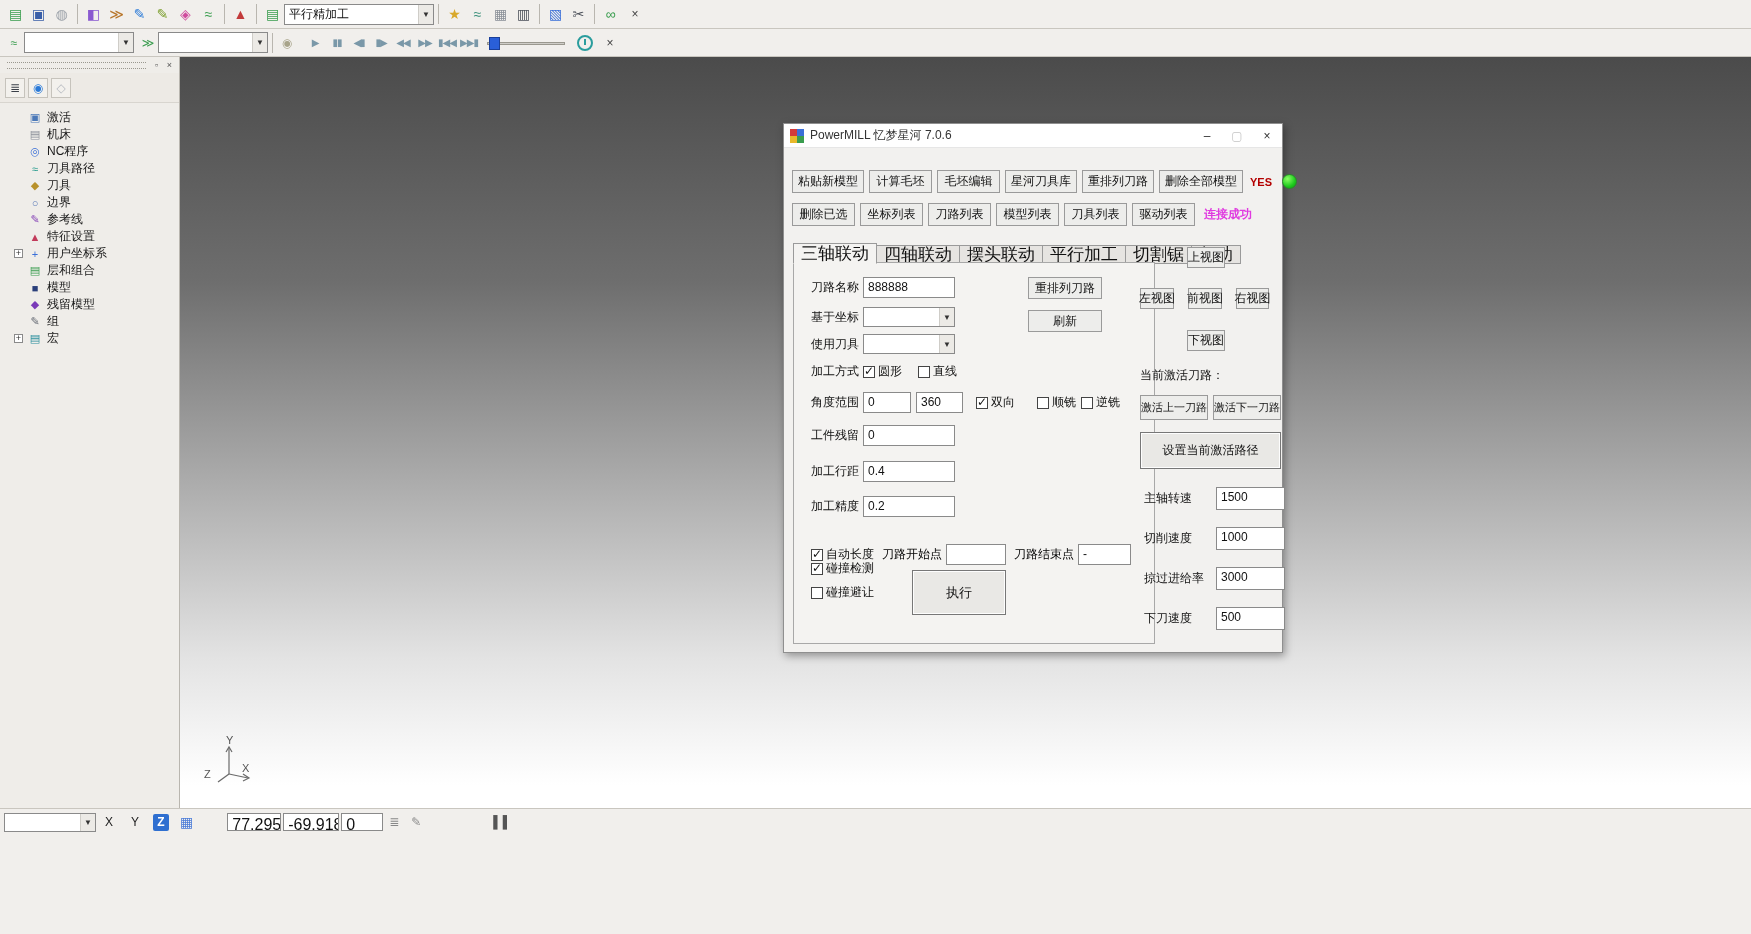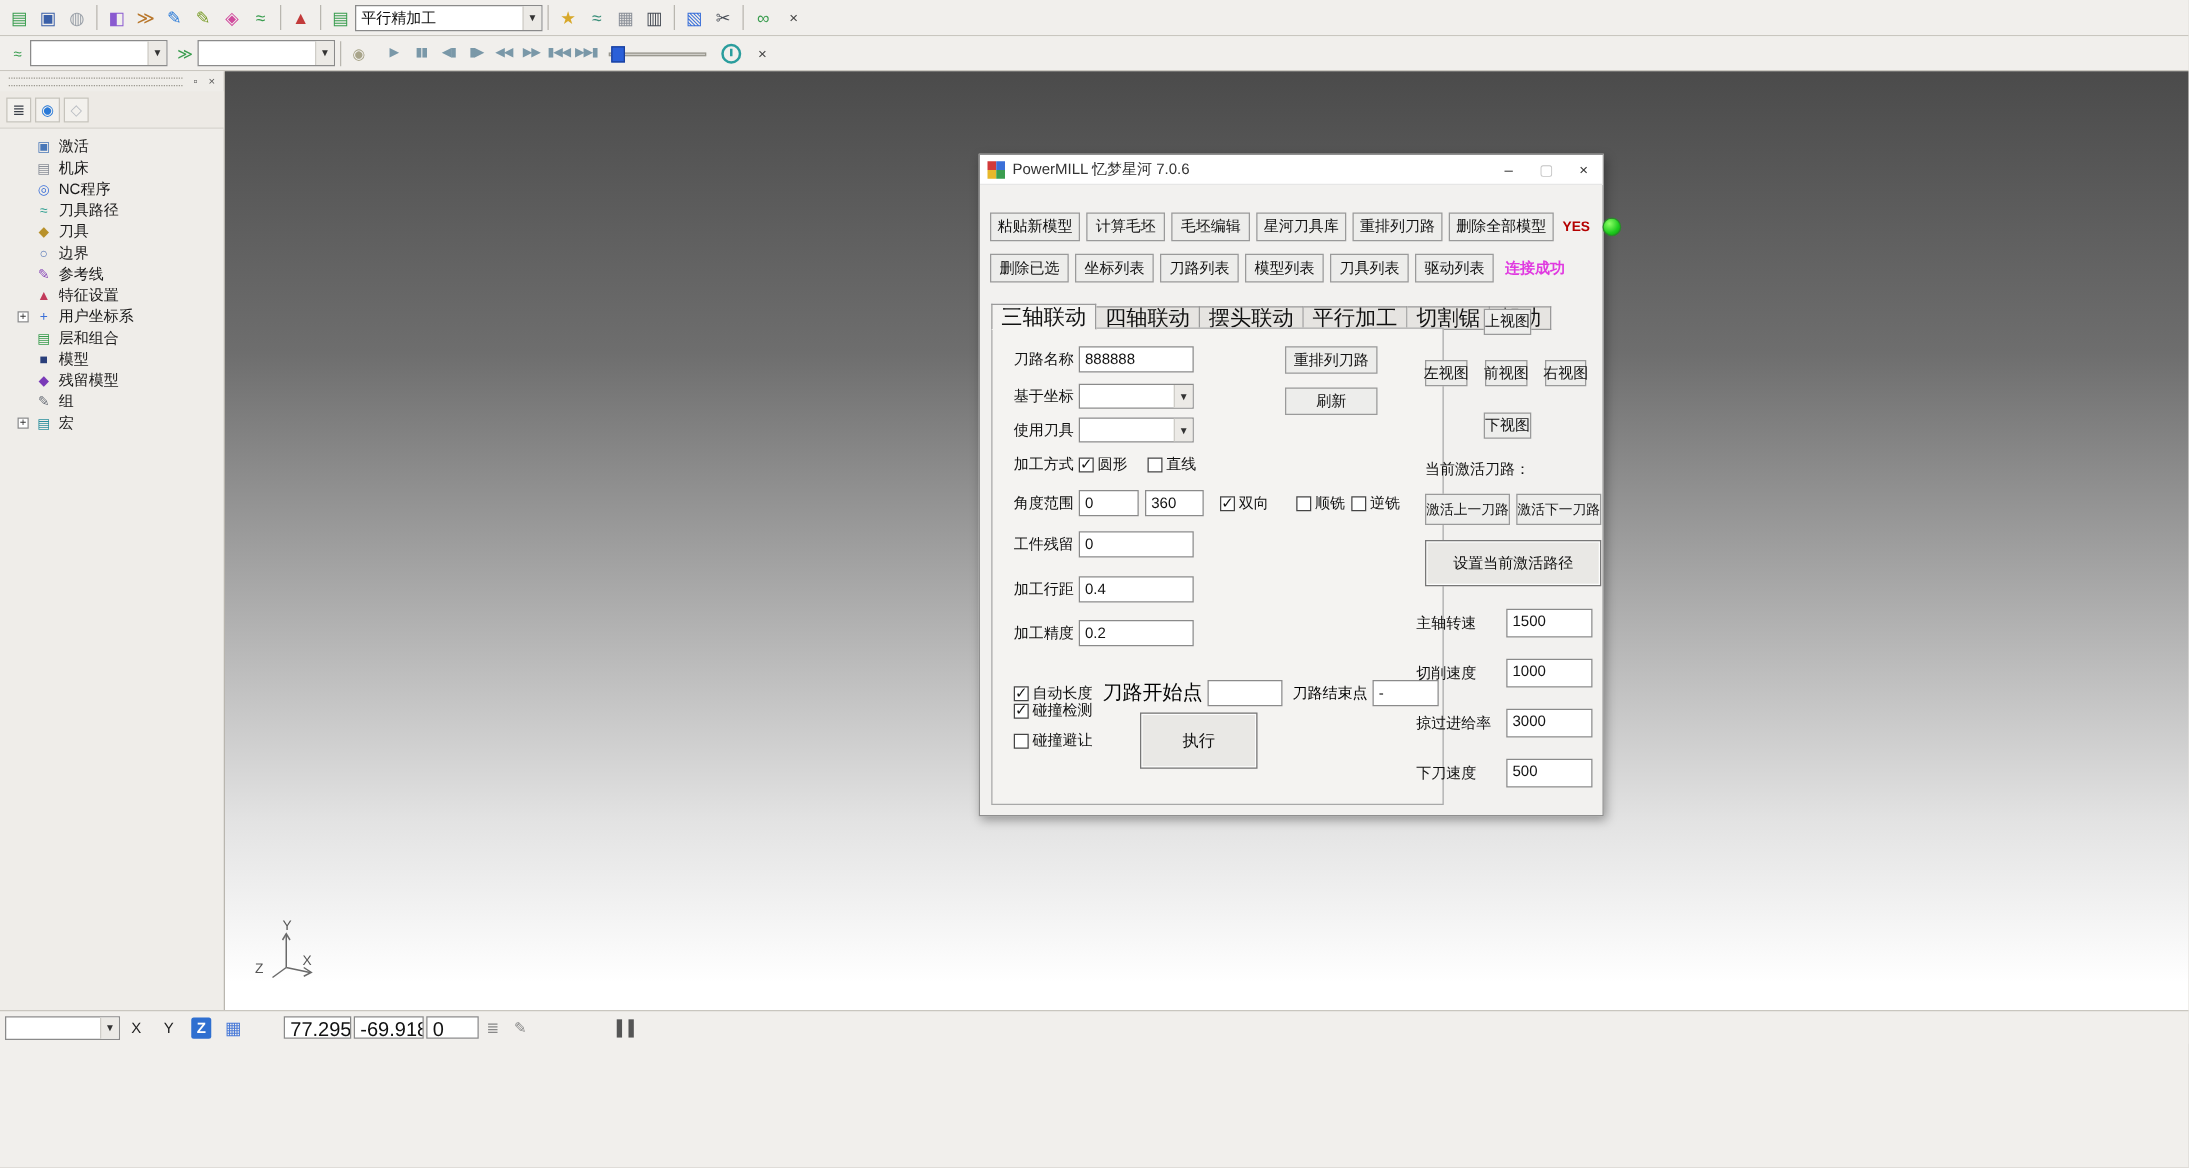--- a/index.html
+++ b/index.html
@@ -414,21 +414,21 @@
       <div class="frow" style="top:233px">
         <span class="flabel">加工精度</span>
         <span class="vbox" style="width:92px">0.2</span>
       </div>
 
       <div class="frow" style="top:281px">
         <span class="chk on">
           <span class="box"></span>
           <span>自动长度</span>
         </span>
-        <span style="font-size:16px;margin-left:8px">刀路开始点</span>
+        <span style="font-size:12px;margin-left:8px">刀路开始点</span>
         <span class="vbox" style="width:60px;margin-left:4px"></span>
         <span style="font-size:12px;margin-left:8px">刀路结束点</span>
         <span class="vbox" style="width:53px;margin-left:4px">-</span>
       </div>
 
       <div class="frow" style="top:297px">
         <span class="chk on">
           <span class="box"></span>
           <span>碰撞检测</span>
         </span>
@@ -448,21 +448,21 @@
     <button class="btn abs" style="left:356px;top:164px;width:34px;min-width:34px;height:21px;padding:0">左视图</button>
     <button class="btn abs" style="left:404px;top:164px;width:34px;min-width:34px;height:21px;padding:0">前视图</button>
     <button class="btn abs" style="left:452px;top:164px;width:33px;min-width:33px;height:21px;padding:0">右视图</button>
     <button class="btn abs" style="left:403px;top:206px;width:38px;min-width:38px;height:21px;padding:0">下视图</button>
 
     <span class="rc-label abs" style="left:356px;top:243px">当前激活刀路：</span>
     <button class="btn abs" style="left:356px;top:271px;width:68px;min-width:68px;height:25px;padding:0;font-size:11px">激活上一刀路</button>
     <button class="btn abs" style="left:429px;top:271px;width:68px;min-width:68px;height:25px;padding:0;font-size:11px">激活下一刀路</button>
     <button class="btn exec abs" style="left:356px;top:308px;width:141px;min-width:141px;height:37px;font-size:12px">设置当前激活路径</button>
 
-    <div class="abs" style="left:349px;top:362px;width:141px">
+    <div class="abs" style="left:360px;top:362px;width:141px">
 
         <div class="prow">
           <span class="plabel">主轴转速</span>
           <span class="vbox">1500</span>
         </div>
 
         <div class="prow">
           <span class="plabel">切削速度</span>
           <span class="vbox">1000</span>
         </div>

